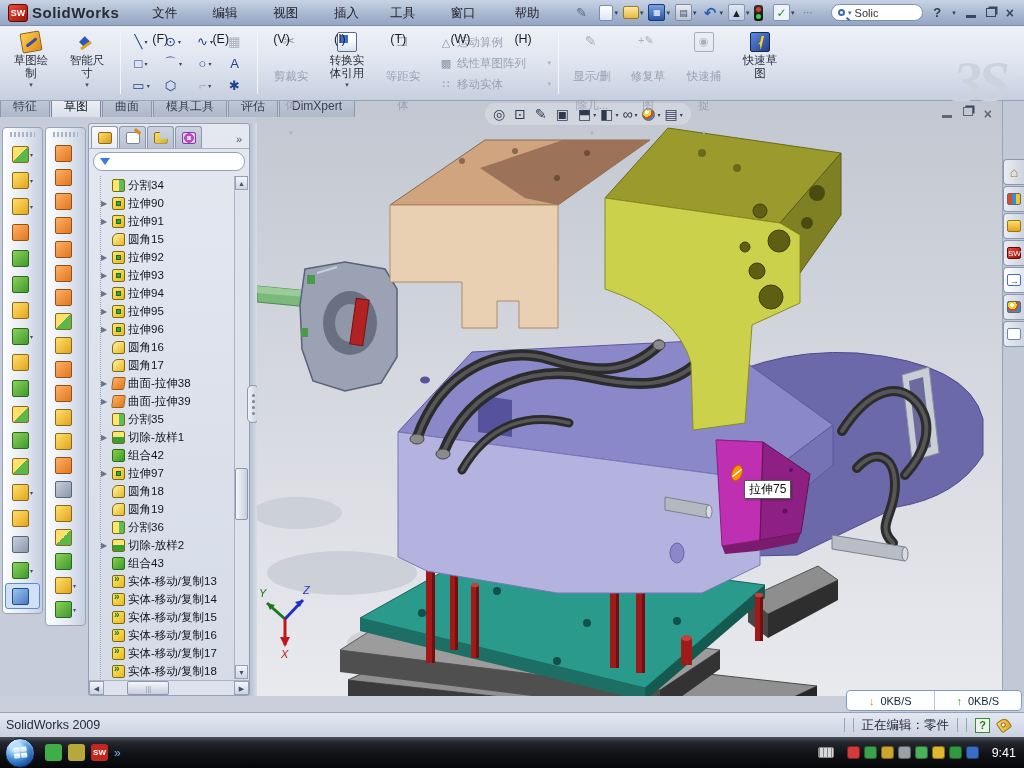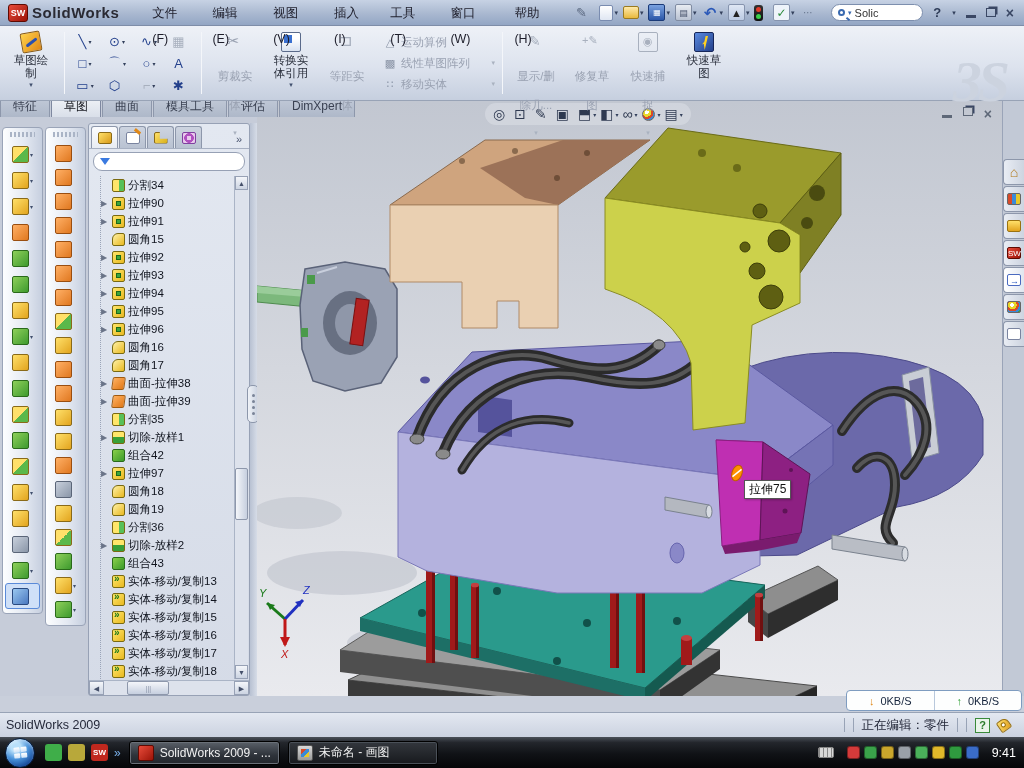--- a/index.html
+++ b/index.html
@@ -333,20 +333,26 @@
   <div class="cmdbar">
     <span class="watermark">3S</span>
     <div class="cmd-group">
 
     <div class="bigbtn">
           <span class="bico bi-sketch"></span>
           <span class="bb-l">草图绘</span>
           <span class="bb-l">制</span>
           <span class="bb-dd">▾</span>
         </div>
+        <div class="bigbtn">
+          <span class="bico bi-dim"></span>
+          <span class="bb-l">智能尺</span>
+          <span class="bb-l">寸</span>
+          <span class="bb-dd">▾</span>
+        </div>
       </div>
     <div class="vsep"></div>
     <div class="sk-grid">
 
     <span class="skbtn">
           <span>╲</span>
           <span class="dd7">▾</span>
         </span>
         <span class="skbtn">
           <span>⊙</span>
@@ -1096,31 +1102,20 @@
           <i></i>
         </span>
     </div>
     <div class="quick">
 
     <span class="qlico" style="background: rgb(63, 174, 73);"></span>
         <span class="qlico" style="background: rgb(184, 168, 58);"></span>
         <span class="qlico" style="background: rgb(192, 40, 30);">SW</span>
       </div>
     <span class="chev">»</span>
-    <div style="display:flex;">
-
-    <div class="taskwin active">
-          <span class="tw-ico tw-sw"></span>
-          <span>SolidWorks 2009 - ...</span>
-        </div>
-        <div class="taskwin">
-          <span class="tw-ico tw-paint"></span>
-          <span>未命名 - 画图</span>
-        </div>
-      </div>
     <div class="tray">
       <span class="kbicon"></span>
       <span style="display:flex;gap:4px;">
 
       <span class="trayico" style="background: rgb(212, 58, 58);"></span>
           <span class="trayico" style="background: rgb(58, 162, 74);"></span>
           <span class="trayico" style="background: rgb(202, 166, 44);"></span>
           <span class="trayico" style="background: rgb(154, 160, 168);"></span>
           <span class="trayico" style="background: rgb(74, 176, 90);"></span>
           <span class="trayico" style="background: rgb(224, 184, 42);"></span>

